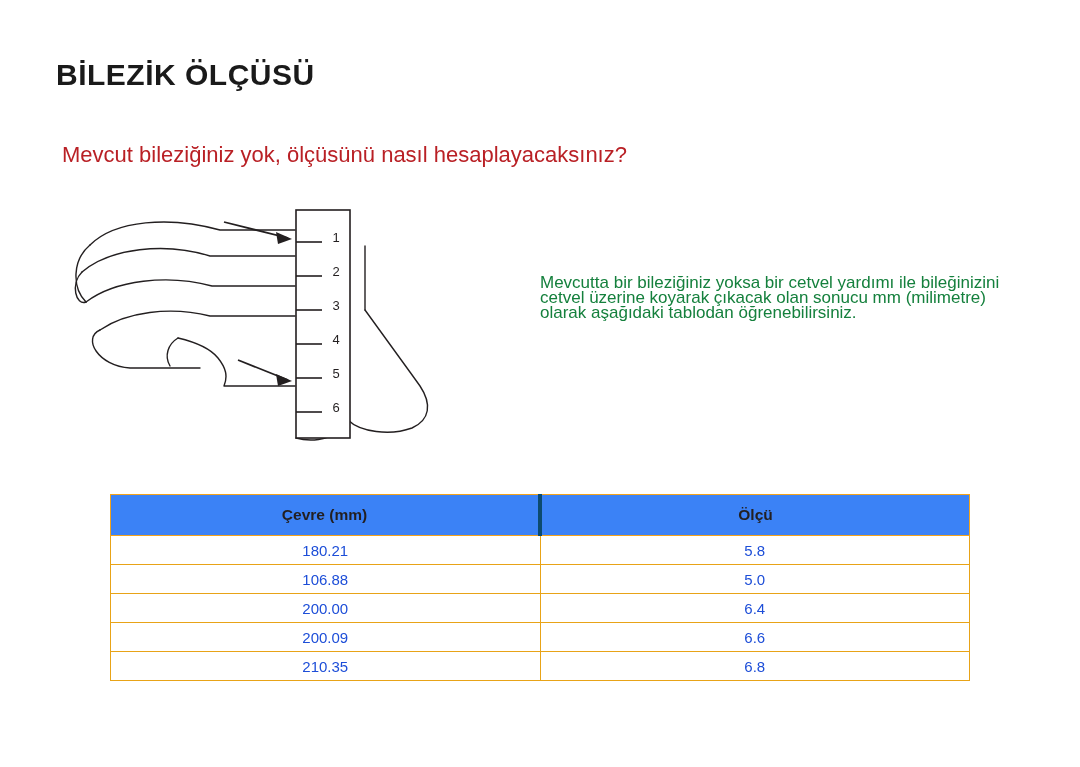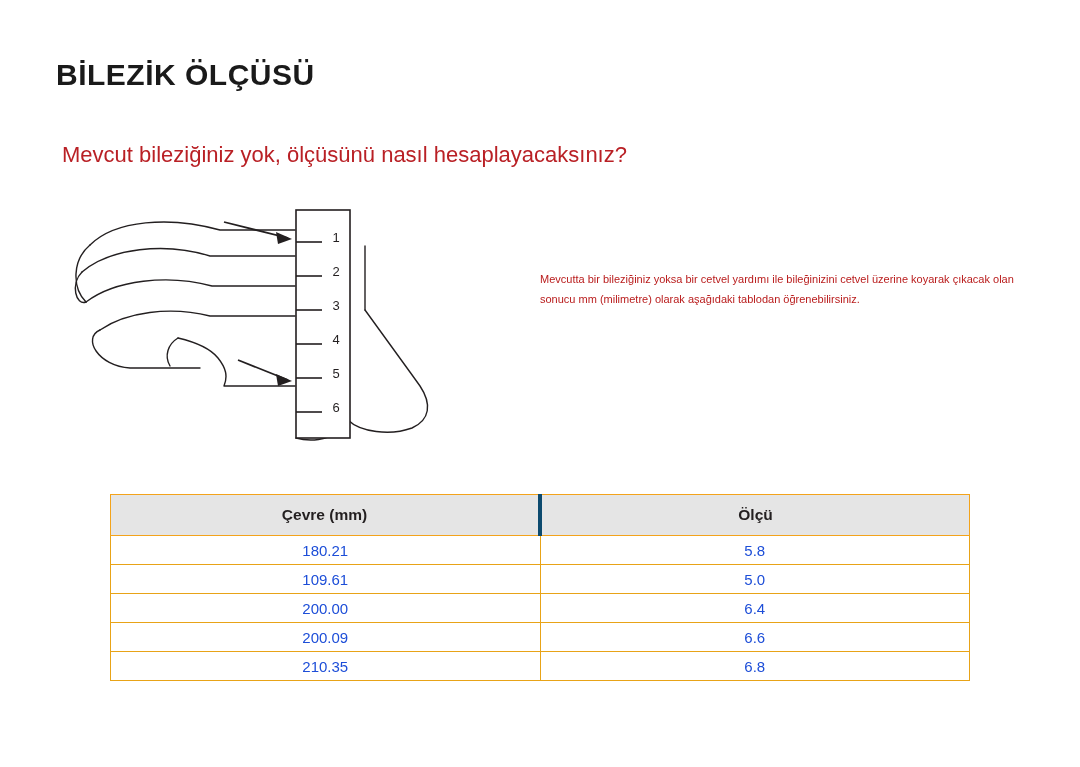--- a/index.html
+++ b/index.html
@@ -46,44 +46,44 @@
     top: 190px;
     width: 400px;
     height: 270px;
   }
 
   .paragraph {
     position: absolute;
     left: 540px;
     top: 258px;
     width: 478px;
-    font-size: 11px;
-    line-height: 20px;
-    color: #b91c1c;
+    font-size: 17px;
+    line-height: 15px;
+    color: #15803d;
   }
 
   .size-table {
     position: absolute;
     left: 110px;
     top: 494px;
     width: 860px;
     border-collapse: collapse;
     table-layout: fixed;
   }
   .size-table th,
   .size-table td {
     border: 1px solid #e8a317;
     text-align: center;
     font-size: 15px;
     color: #1d4ed8;
     height: 28px;
     padding: 0;
   }
   .size-table thead th {
-    background: #e5e5e5;
+    background: #3b82f6;
     color: #231f20;
     font-weight: bold;
     font-size: 15.5px;
     height: 40px;
     border: 1px solid #f3a31b;
   }
   .size-table thead th.col-divider {
     border-left: 4px solid #0c4a6e;
   }
   .size-table tbody td {
@@ -161,21 +161,21 @@
         <th>Çevre (mm)</th>
         <th class="col-divider">Ölçü</th>
       </tr>
     </thead>
     <tbody>
       <tr>
         <td>180.21</td>
         <td>5.8</td>
       </tr>
       <tr>
-        <td>109.61</td>
+        <td>106.88</td>
         <td>5.0</td>
       </tr>
       <tr>
         <td>200.00</td>
         <td>6.4</td>
       </tr>
       <tr>
         <td>200.09</td>
         <td>6.6</td>
       </tr>

